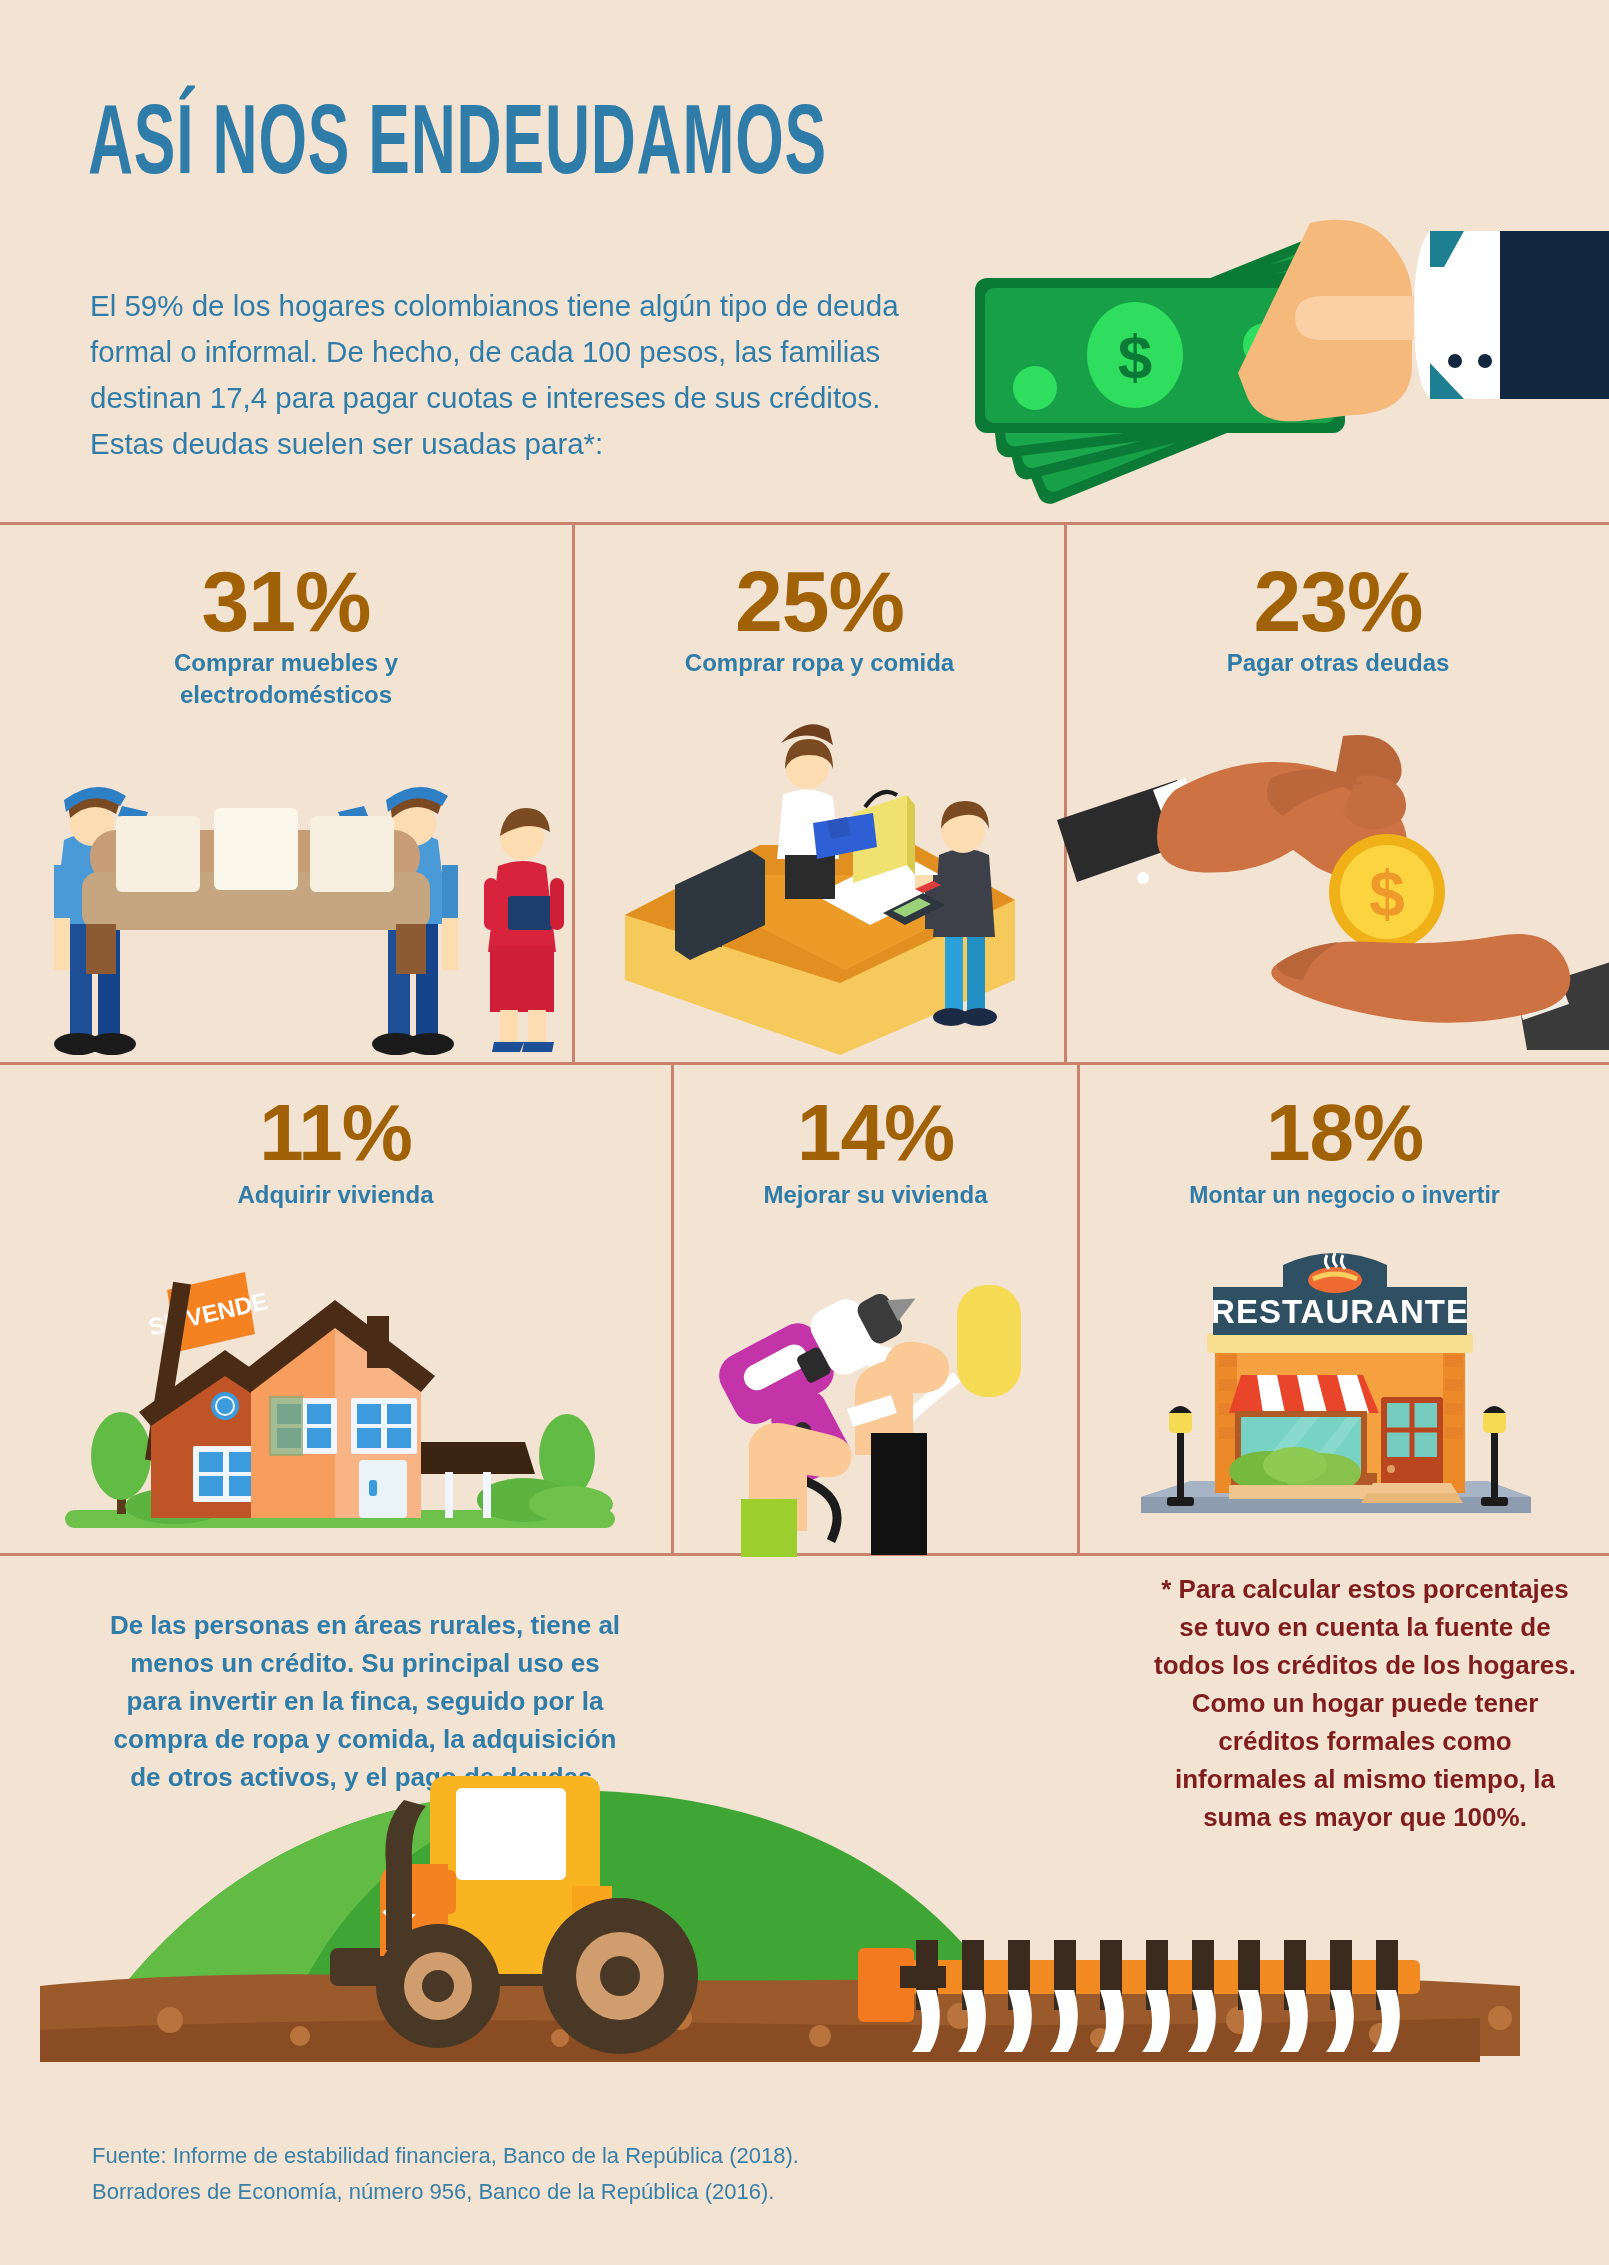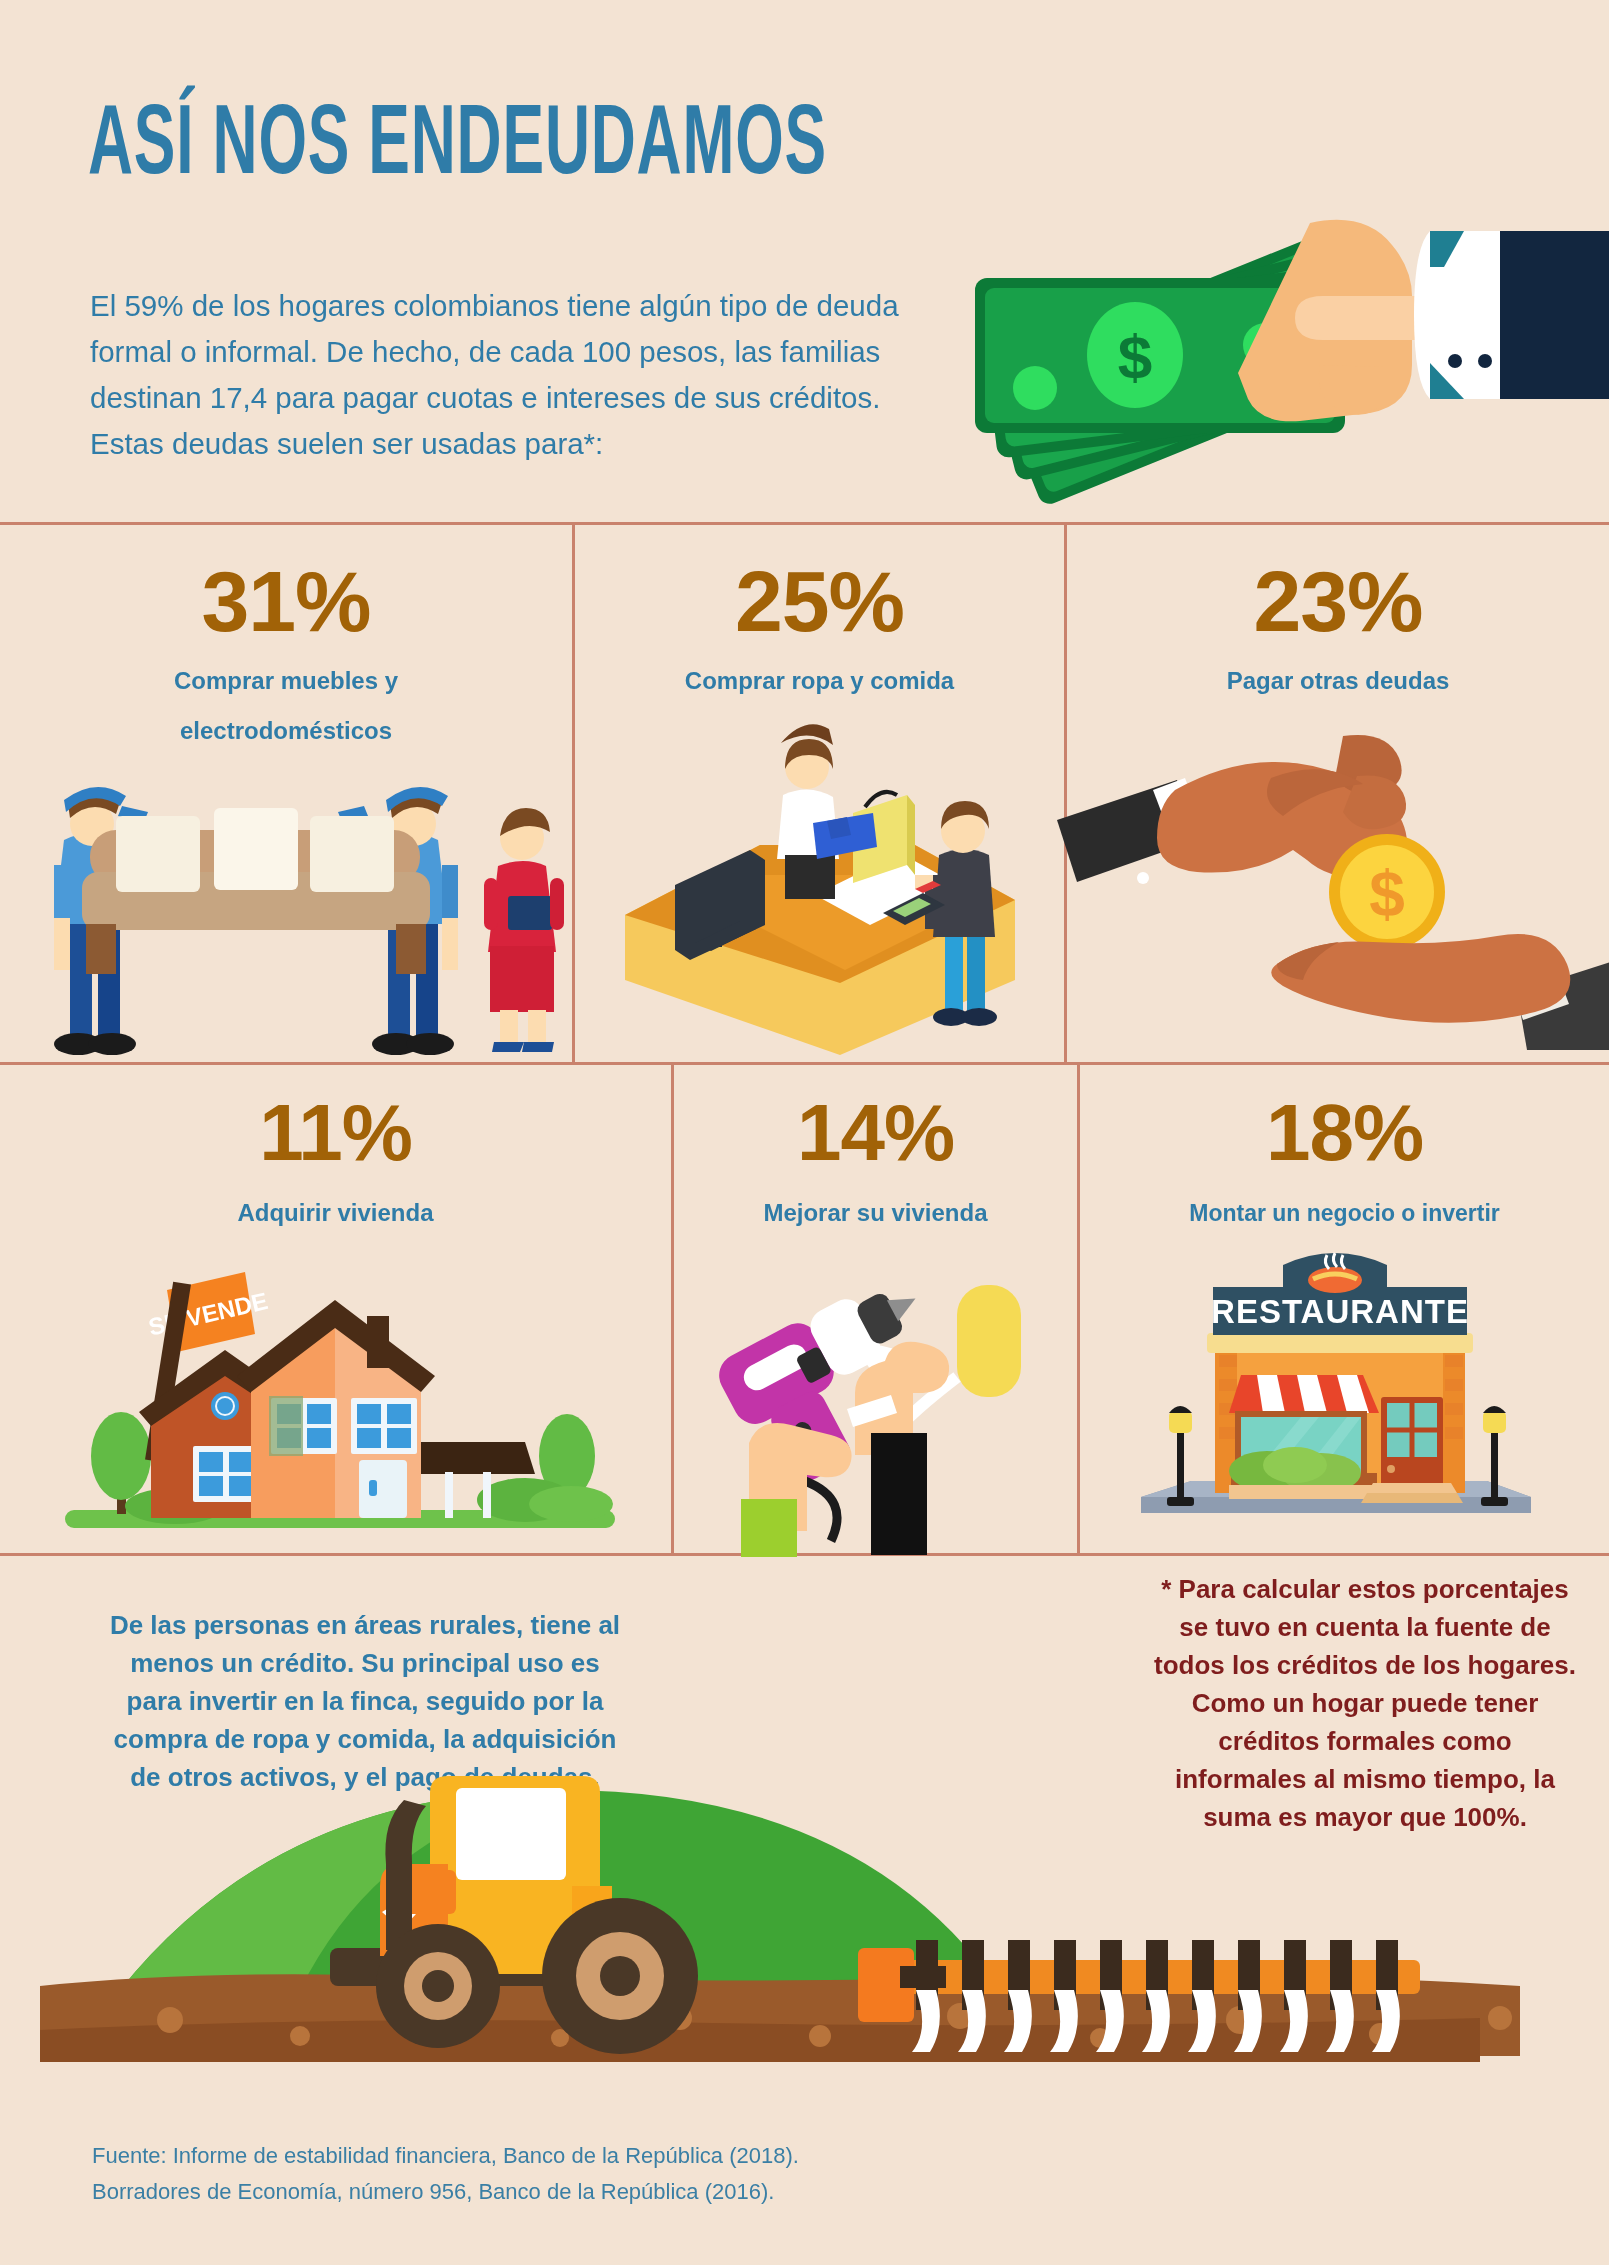--- a/index.html
+++ b/index.html
@@ -40,21 +40,21 @@
   .cell{position:absolute;}
   .stat{
     position:absolute;left:0;width:100%;text-align:center;
   }
   .pct{
     font-weight:bold;color:#a16207;
     font-size:86px;line-height:92px;letter-spacing:-1px;
   }
   .pct.sm{font-size:80px;}
   .cap{
-    color:#2f7ca8;font-weight:bold;font-size:24px;line-height:32px;margin-top:18px;
+    color:#2f7ca8;font-weight:bold;font-size:24px;line-height:32px;margin-top:0;
   }
   .cap2{font-size:23px;}
 
   
   .rural{position:absolute;left:105px;top:1592px;width:520px;text-align:center;}
   .rural .pct{font-size:112px;line-height:118px;}
   .rural .body{color:#2f7ca8;font-weight:bold;font-size:26px;line-height:38px;margin-top:14px;}
   .note{
     position:absolute;left:1150px;top:1570px;width:430px;text-align:center;
     color:#7f1d1d;font-weight:bold;font-size:26px;line-height:38px;

